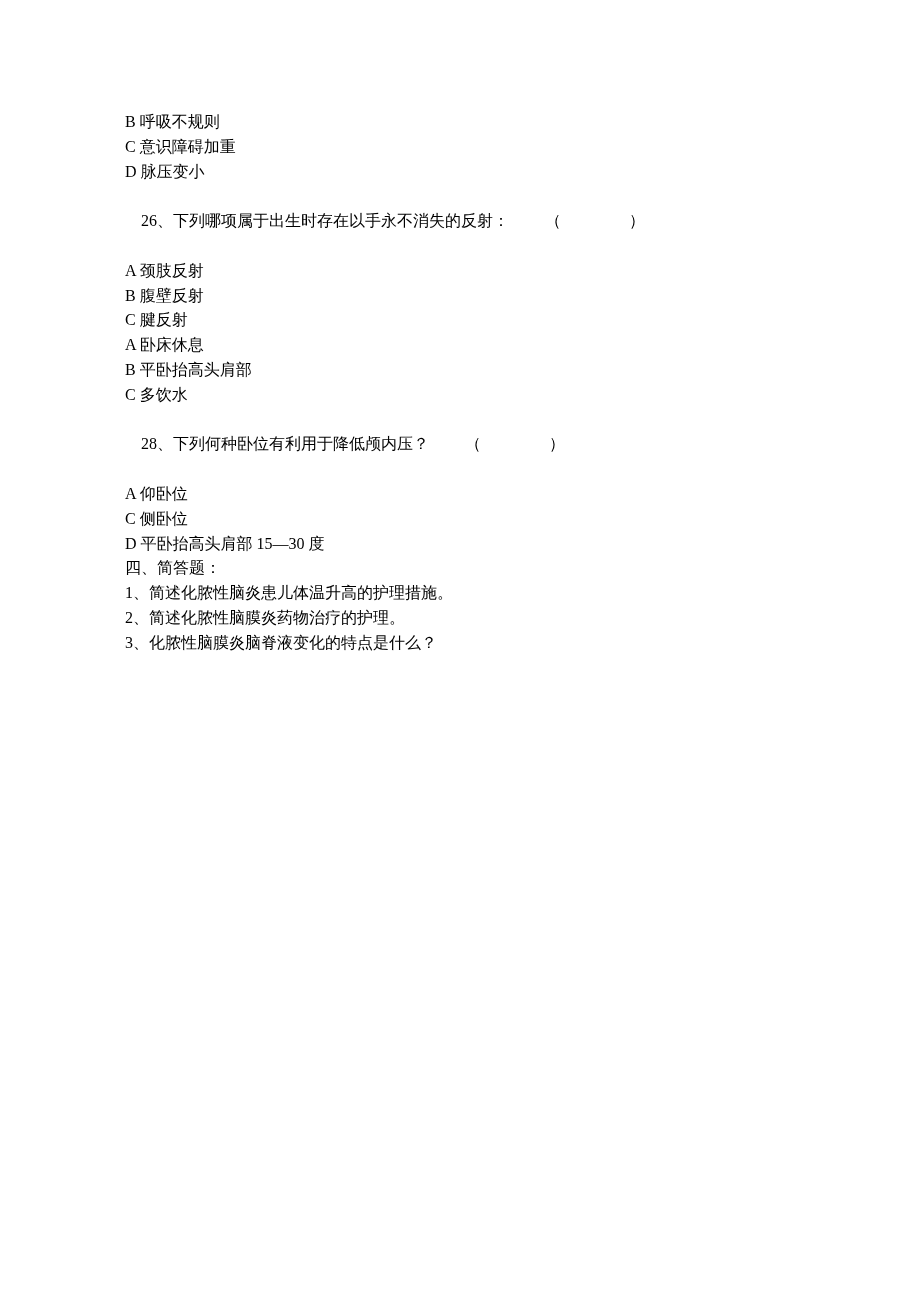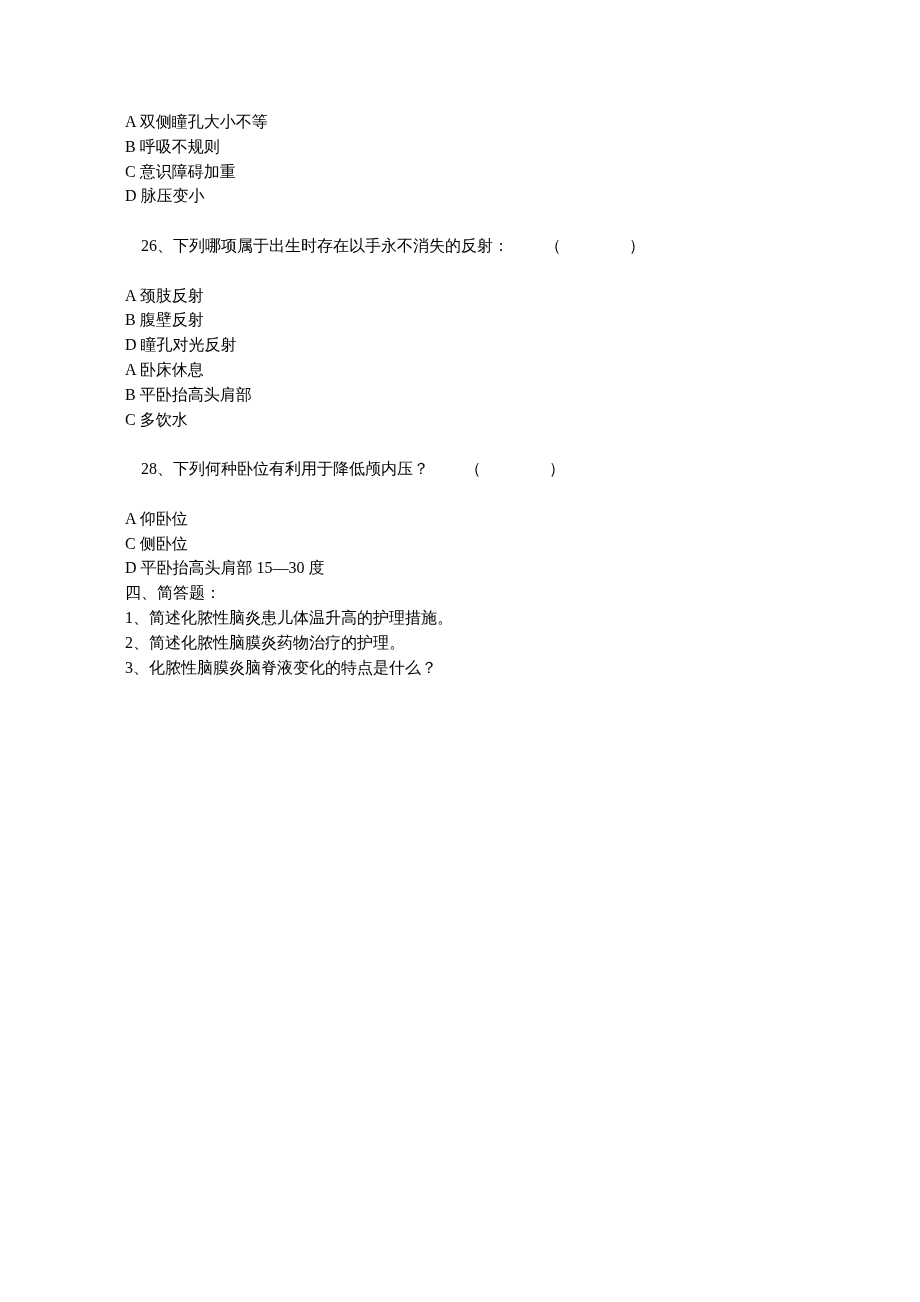--- a/index.html
+++ b/index.html
@@ -28,31 +28,30 @@
     }
     .spacer {
       display: inline-block;
     }
   </style>
 </head>
 <body>
 
 <div>
 
-  <div class="line">A 双侧瞳孔大小不等</div>
   <div class="line">B 呼吸不规则</div>
   <div class="line">C 意识障碍加重</div>
   <div class="line">D 脉压变小</div>
 
   <div class="line">
     <span class="q-stem">26、下列哪项属于出生时存在以手永不消失的反射：</span><span class="spacer" style="width:36px;"></span><span>（</span><span class="spacer" style="width:68px;"></span><span>）</span>
   </div>
   <div class="line">A 颈肢反射</div>
   <div class="line">B 腹壁反射</div>
-  <div class="line">D 瞳孔对光反射</div>
+  <div class="line">C 腱反射</div>
 
   <div class="line">A 卧床休息</div>
   <div class="line">B 平卧抬高头肩部</div>
   <div class="line">C 多饮水</div>
 
   <div class="line">
     <span class="q-stem">28、下列何种卧位有利用于降低颅内压？</span><span class="spacer" style="width:36px;"></span><span>（</span><span class="spacer" style="width:68px;"></span><span>）</span>
   </div>
   <div class="line">A 仰卧位</div>
   <div class="line">C 侧卧位</div>

